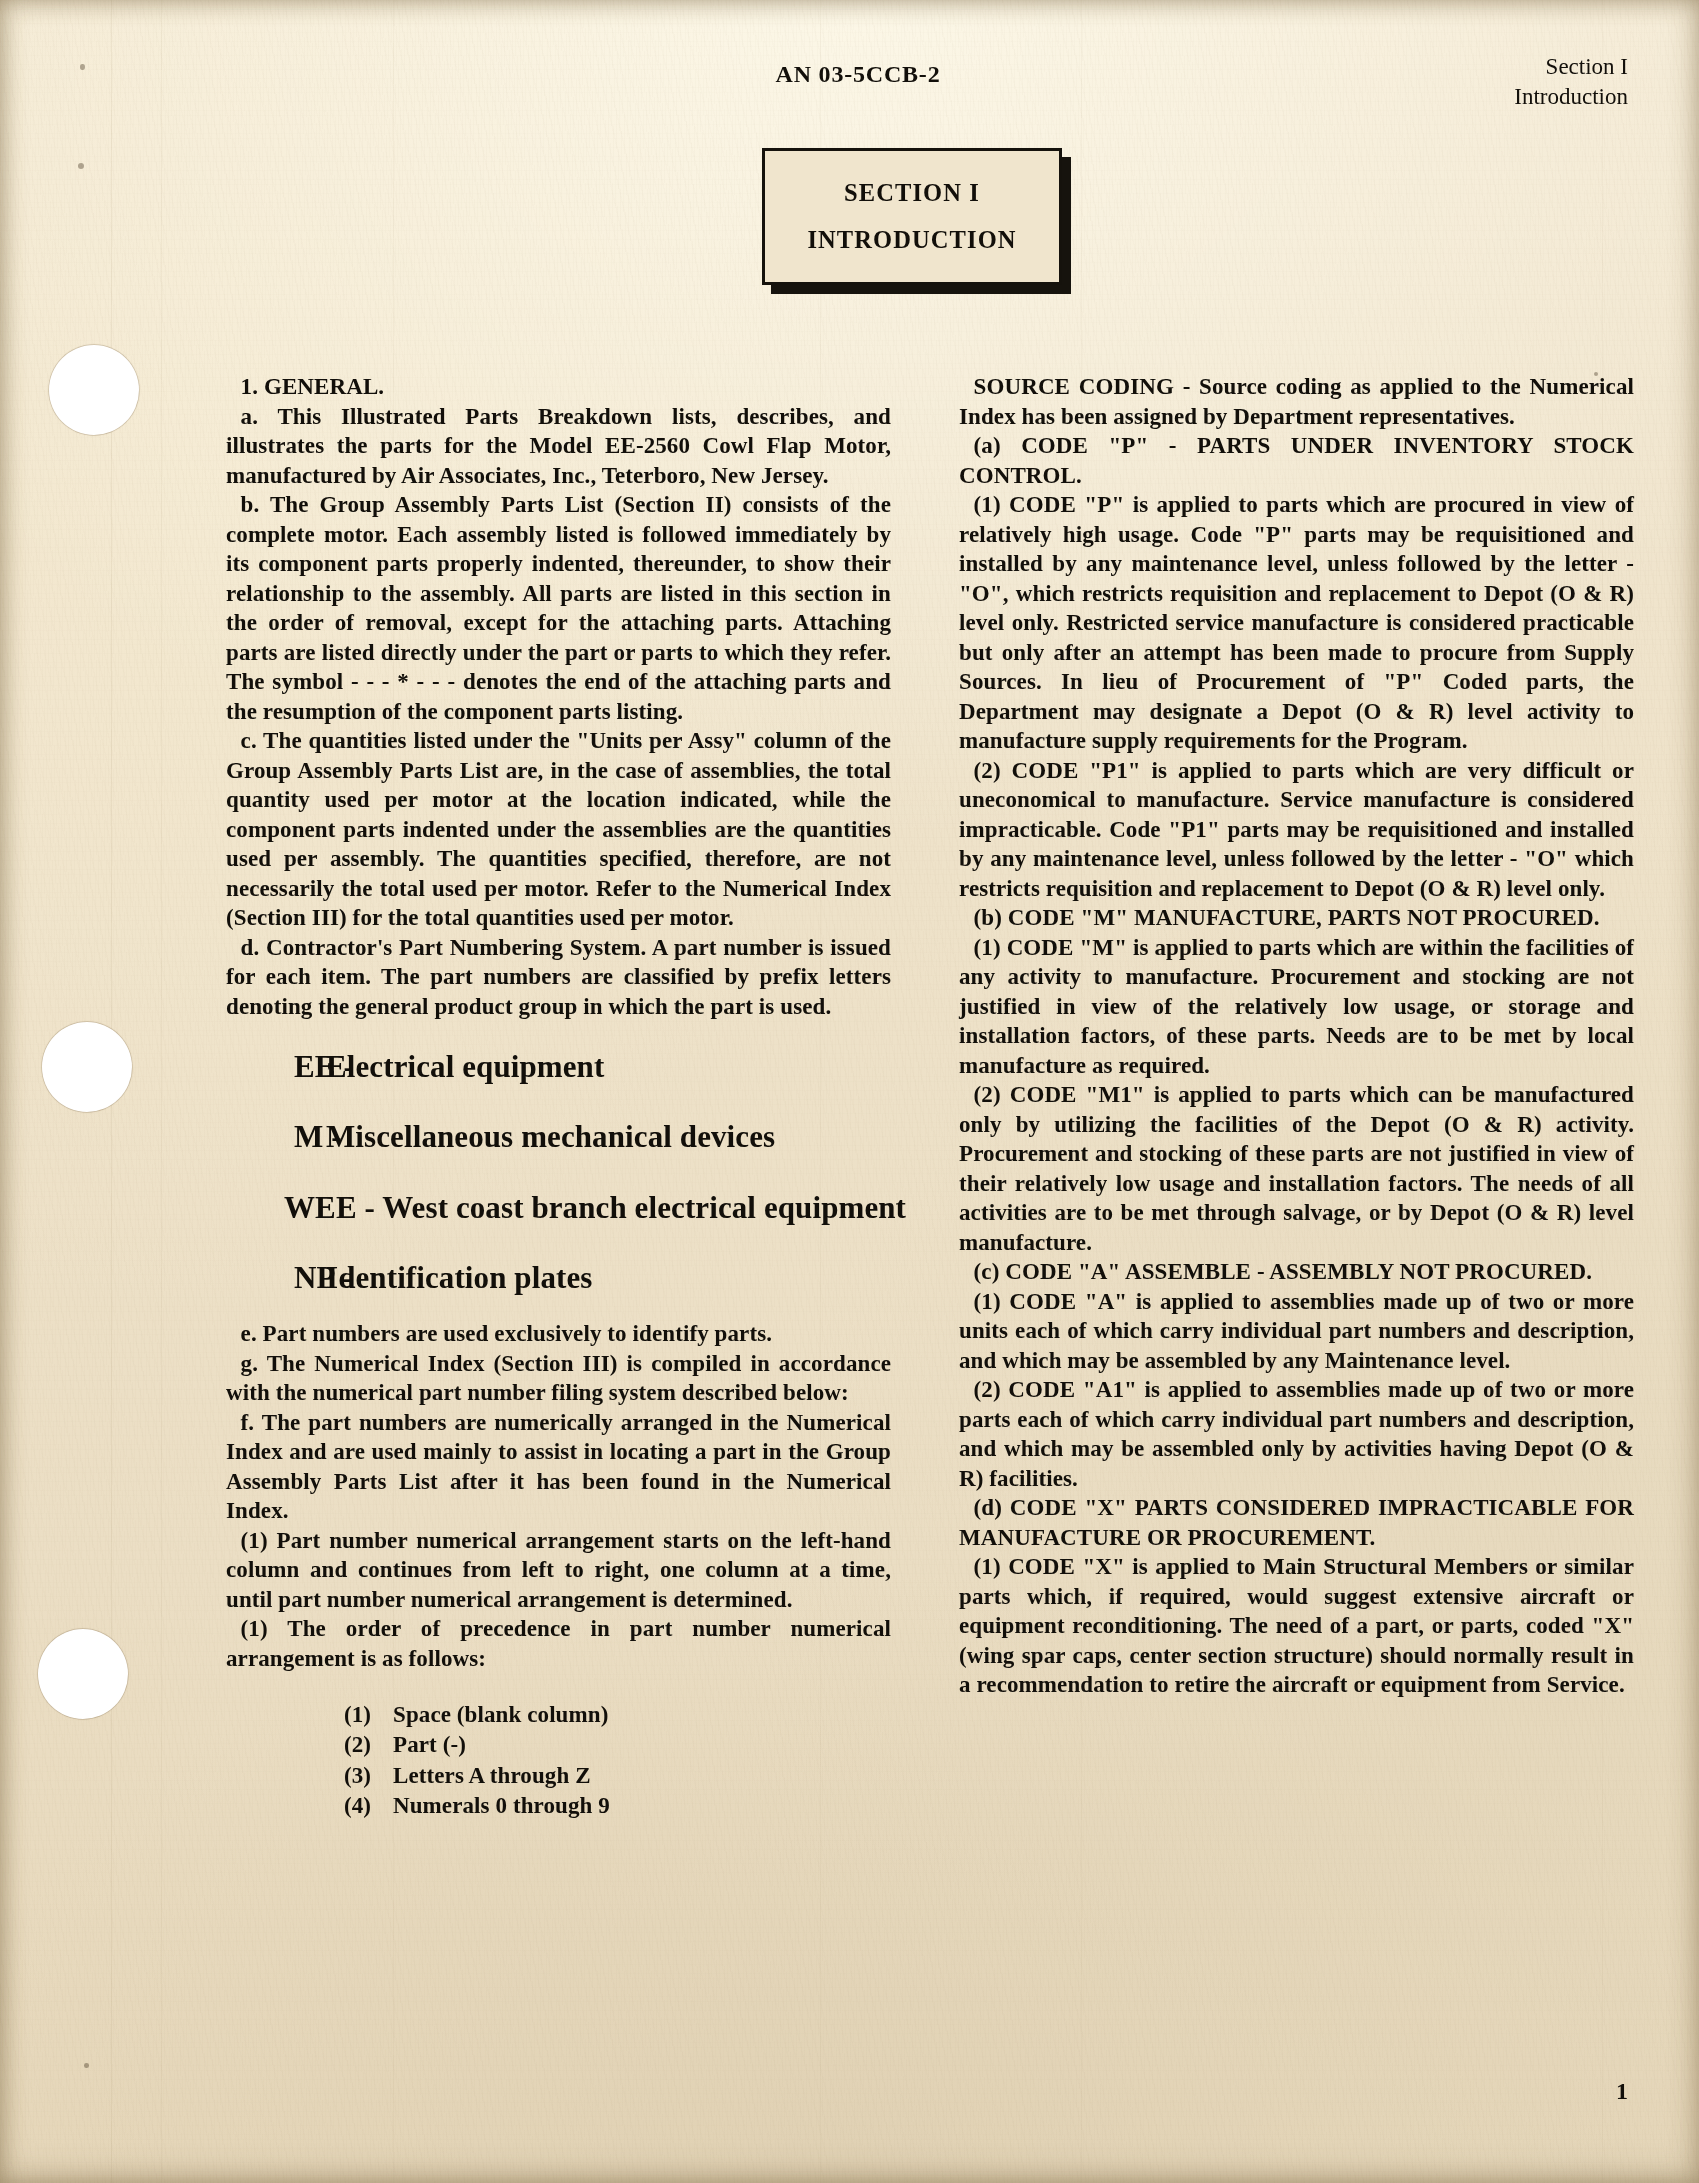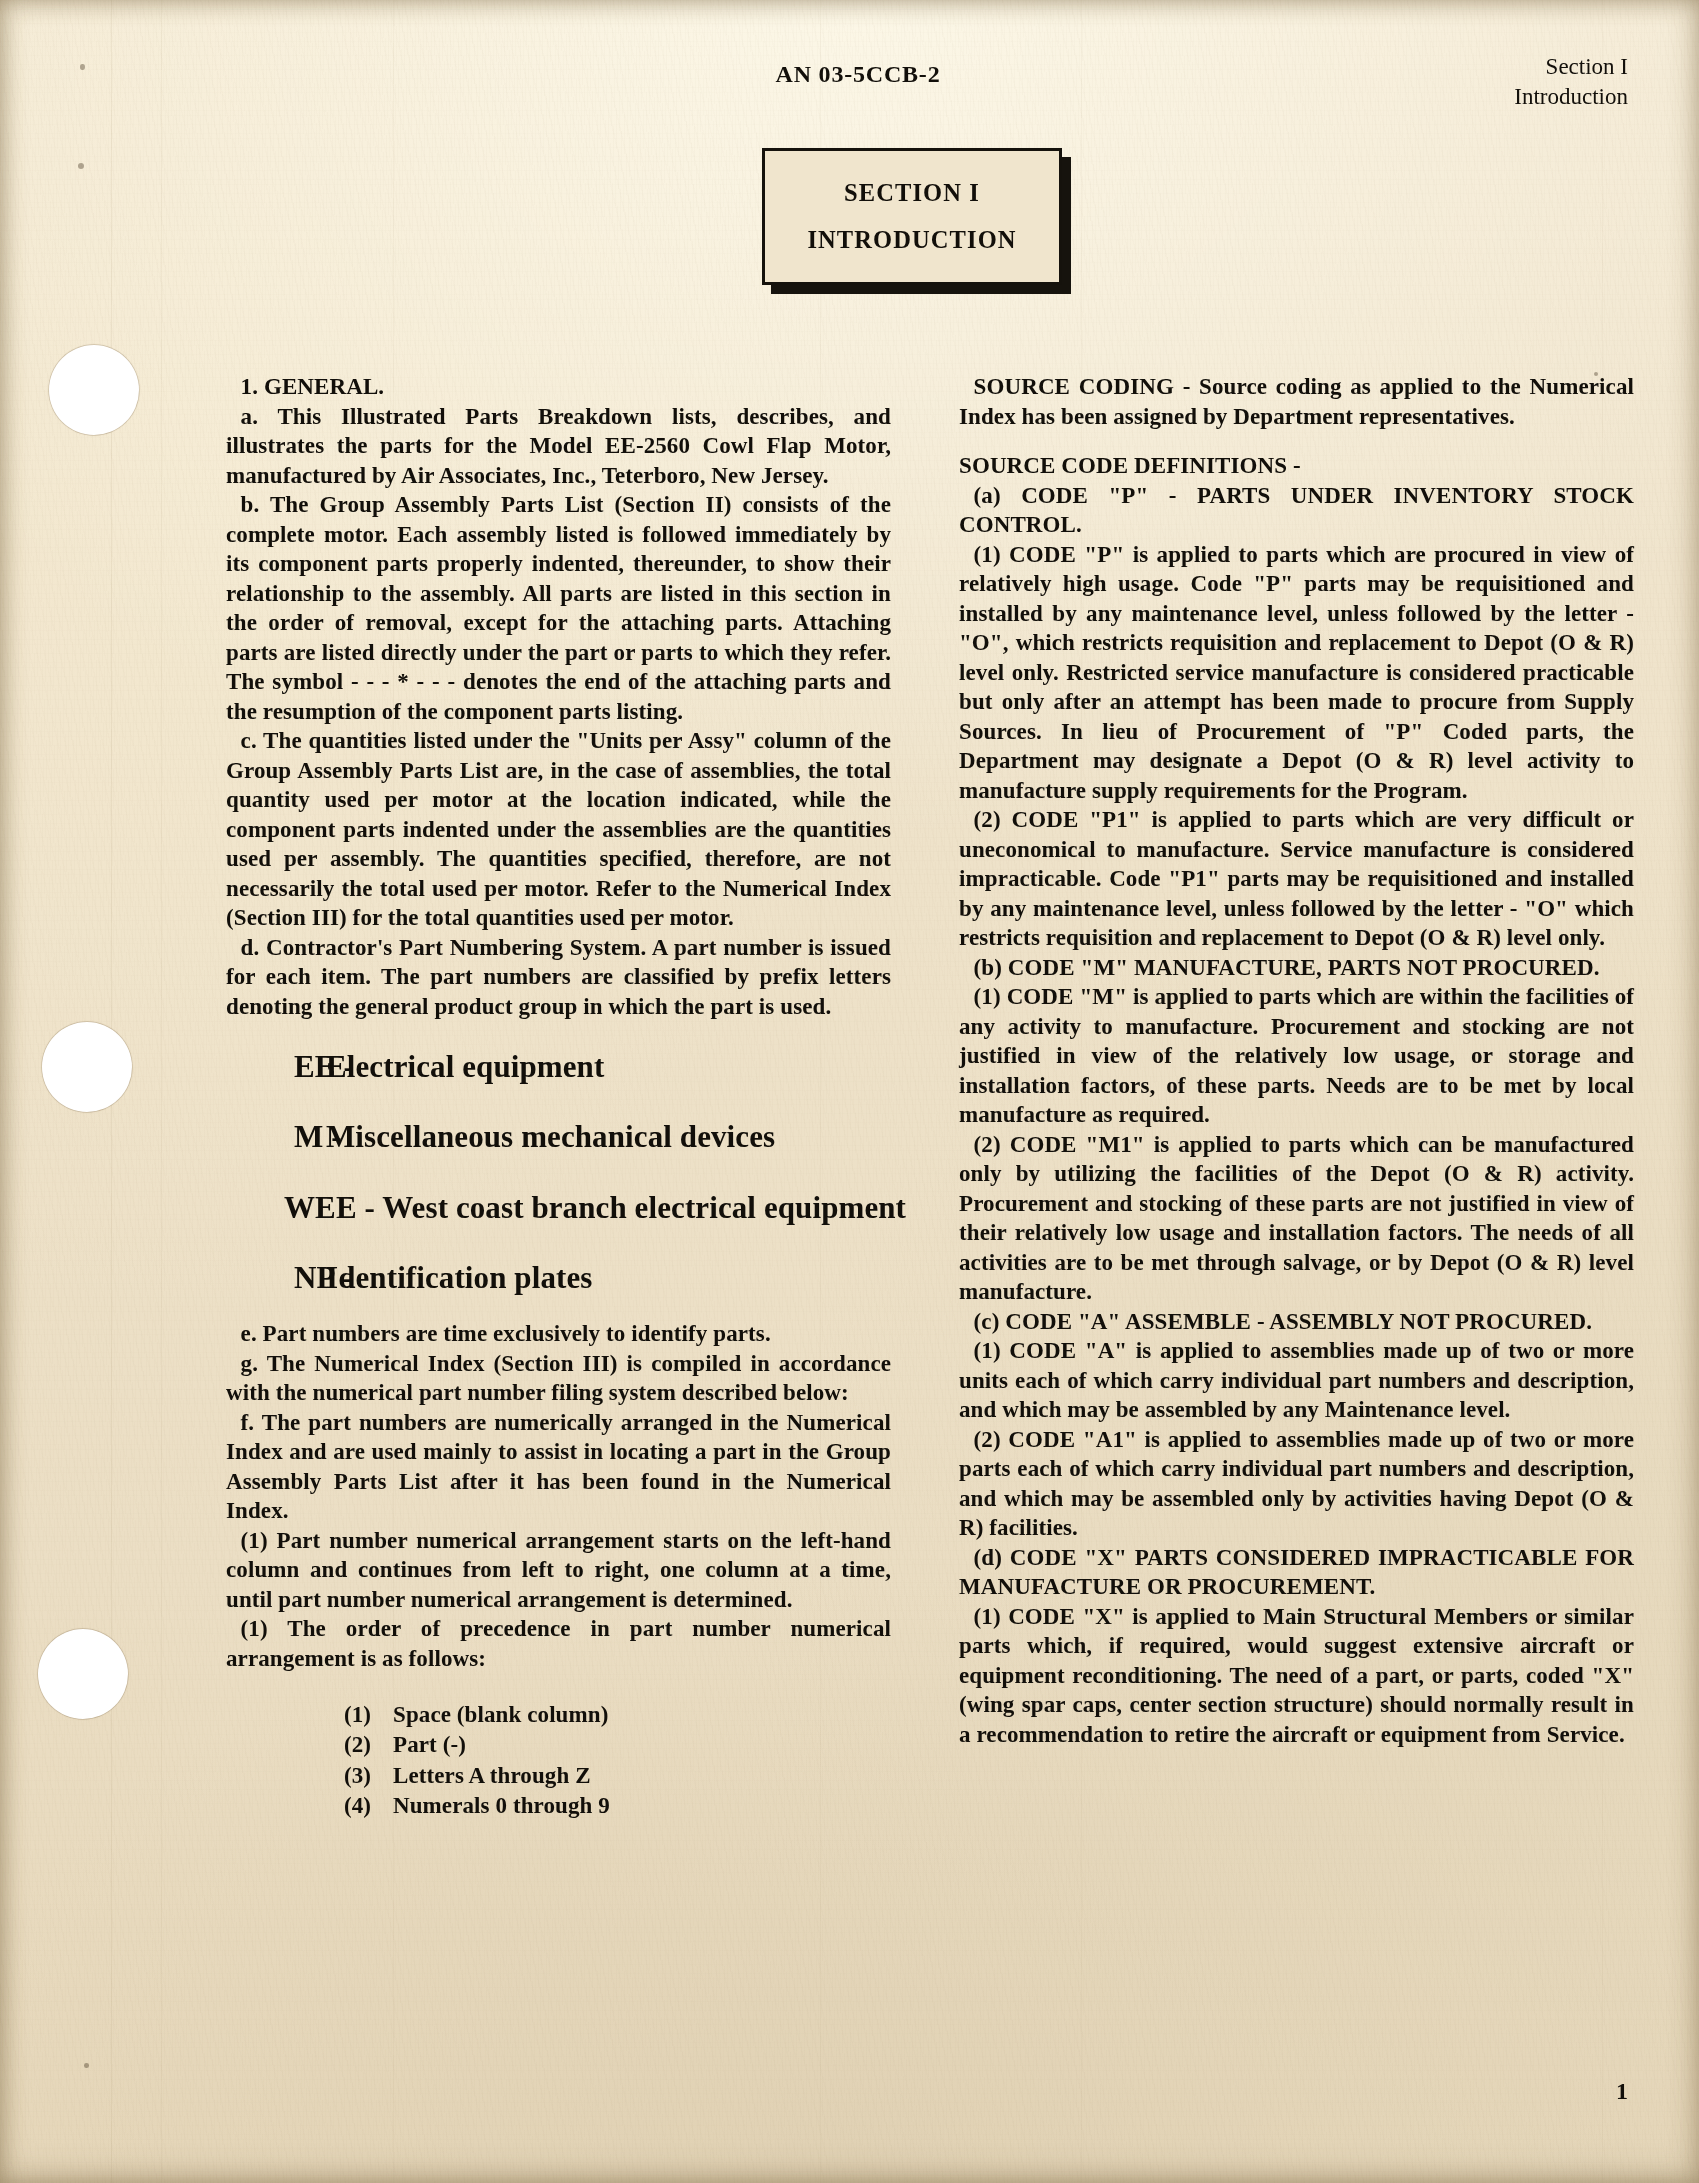--- a/index.html
+++ b/index.html
@@ -274,21 +274,21 @@
         </div>
         <div class="prefix-row">
           <span class="prefix-key wide">WEE - West coast branch electrical equipment</span>
         </div>
         <div class="prefix-row">
           <span class="prefix-key">NP -</span>
           <span class="prefix-val">Identification plates</span>
         </div>
       </div>
 
-      <p class="p-indent">e. Part numbers are time exclusively to identify parts.</p>
+      <p class="p-indent">e. Part numbers are used exclusively to identify parts.</p>
 
       <p class="p-indent">g. The Numerical Index (Section III) is compiled in accordance with the numerical part number filing system described below:</p>
 
       <p class="p-indent">f. The part numbers are numerically arranged in the Numerical Index and are used mainly to assist in locating a part in the Group Assembly Parts List after it has been found in the Numerical Index.</p>
 
       <p class="p-indent">(1) Part number numerical arrangement starts on the left-hand column and continues from left to right, one column at a time, until part number numerical arrangement is determined.</p>
 
       <p class="p-indent">(1) The order of precedence in part number numerical arrangement is as follows:</p>
 
       <div class="precedence-list">
@@ -309,21 +309,20 @@
           <span>Numerals 0 through 9</span>
         </div>
       </div>
 
     </div>
 
     <div class="col" id="col-right">
 
       <p class="p-indent">SOURCE CODING - Source coding as applied to the Numerical Index has been assigned by Department representatives.</p>
 
-      <p class="p-flush p-gap">SOURCE CODE DEFINITIONS -</p>
 
       <p class="p-indent">(a) CODE "P" - PARTS UNDER INVENTORY STOCK CONTROL.</p>
 
       <p class="p-indent">(1) CODE "P" is applied to parts which are procured in view of relatively high usage. Code "P" parts may be requisitioned and installed by any maintenance level, unless followed by the letter - "O", which restricts requisition and replacement to Depot (O &amp; R) level only. Restricted service manufacture is considered practicable but only after an attempt has been made to procure from Supply Sources. In lieu of Procurement of "P" Coded parts, the Department may designate a Depot (O &amp; R) level activity to manufacture supply requirements for the Program.</p>
 
       <p class="p-indent">(2) CODE "P1" is applied to parts which are very difficult or uneconomical to manufacture. Service manufacture is considered impracticable. Code "P1" parts may be requisitioned and installed by any maintenance level, unless followed by the letter - "O" which restricts requisition and replacement to Depot (O &amp; R) level only.</p>
 
       <p class="p-indent">(b) CODE "M" MANUFACTURE, PARTS NOT PROCURED.</p>
 
       <p class="p-indent">(1) CODE "M" is applied to parts which are within the facilities of any activity to manufacture. Procurement and stocking are not justified in view of the relatively low usage, or storage and installation factors, of these parts. Needs are to be met by local manufacture as required.</p>

